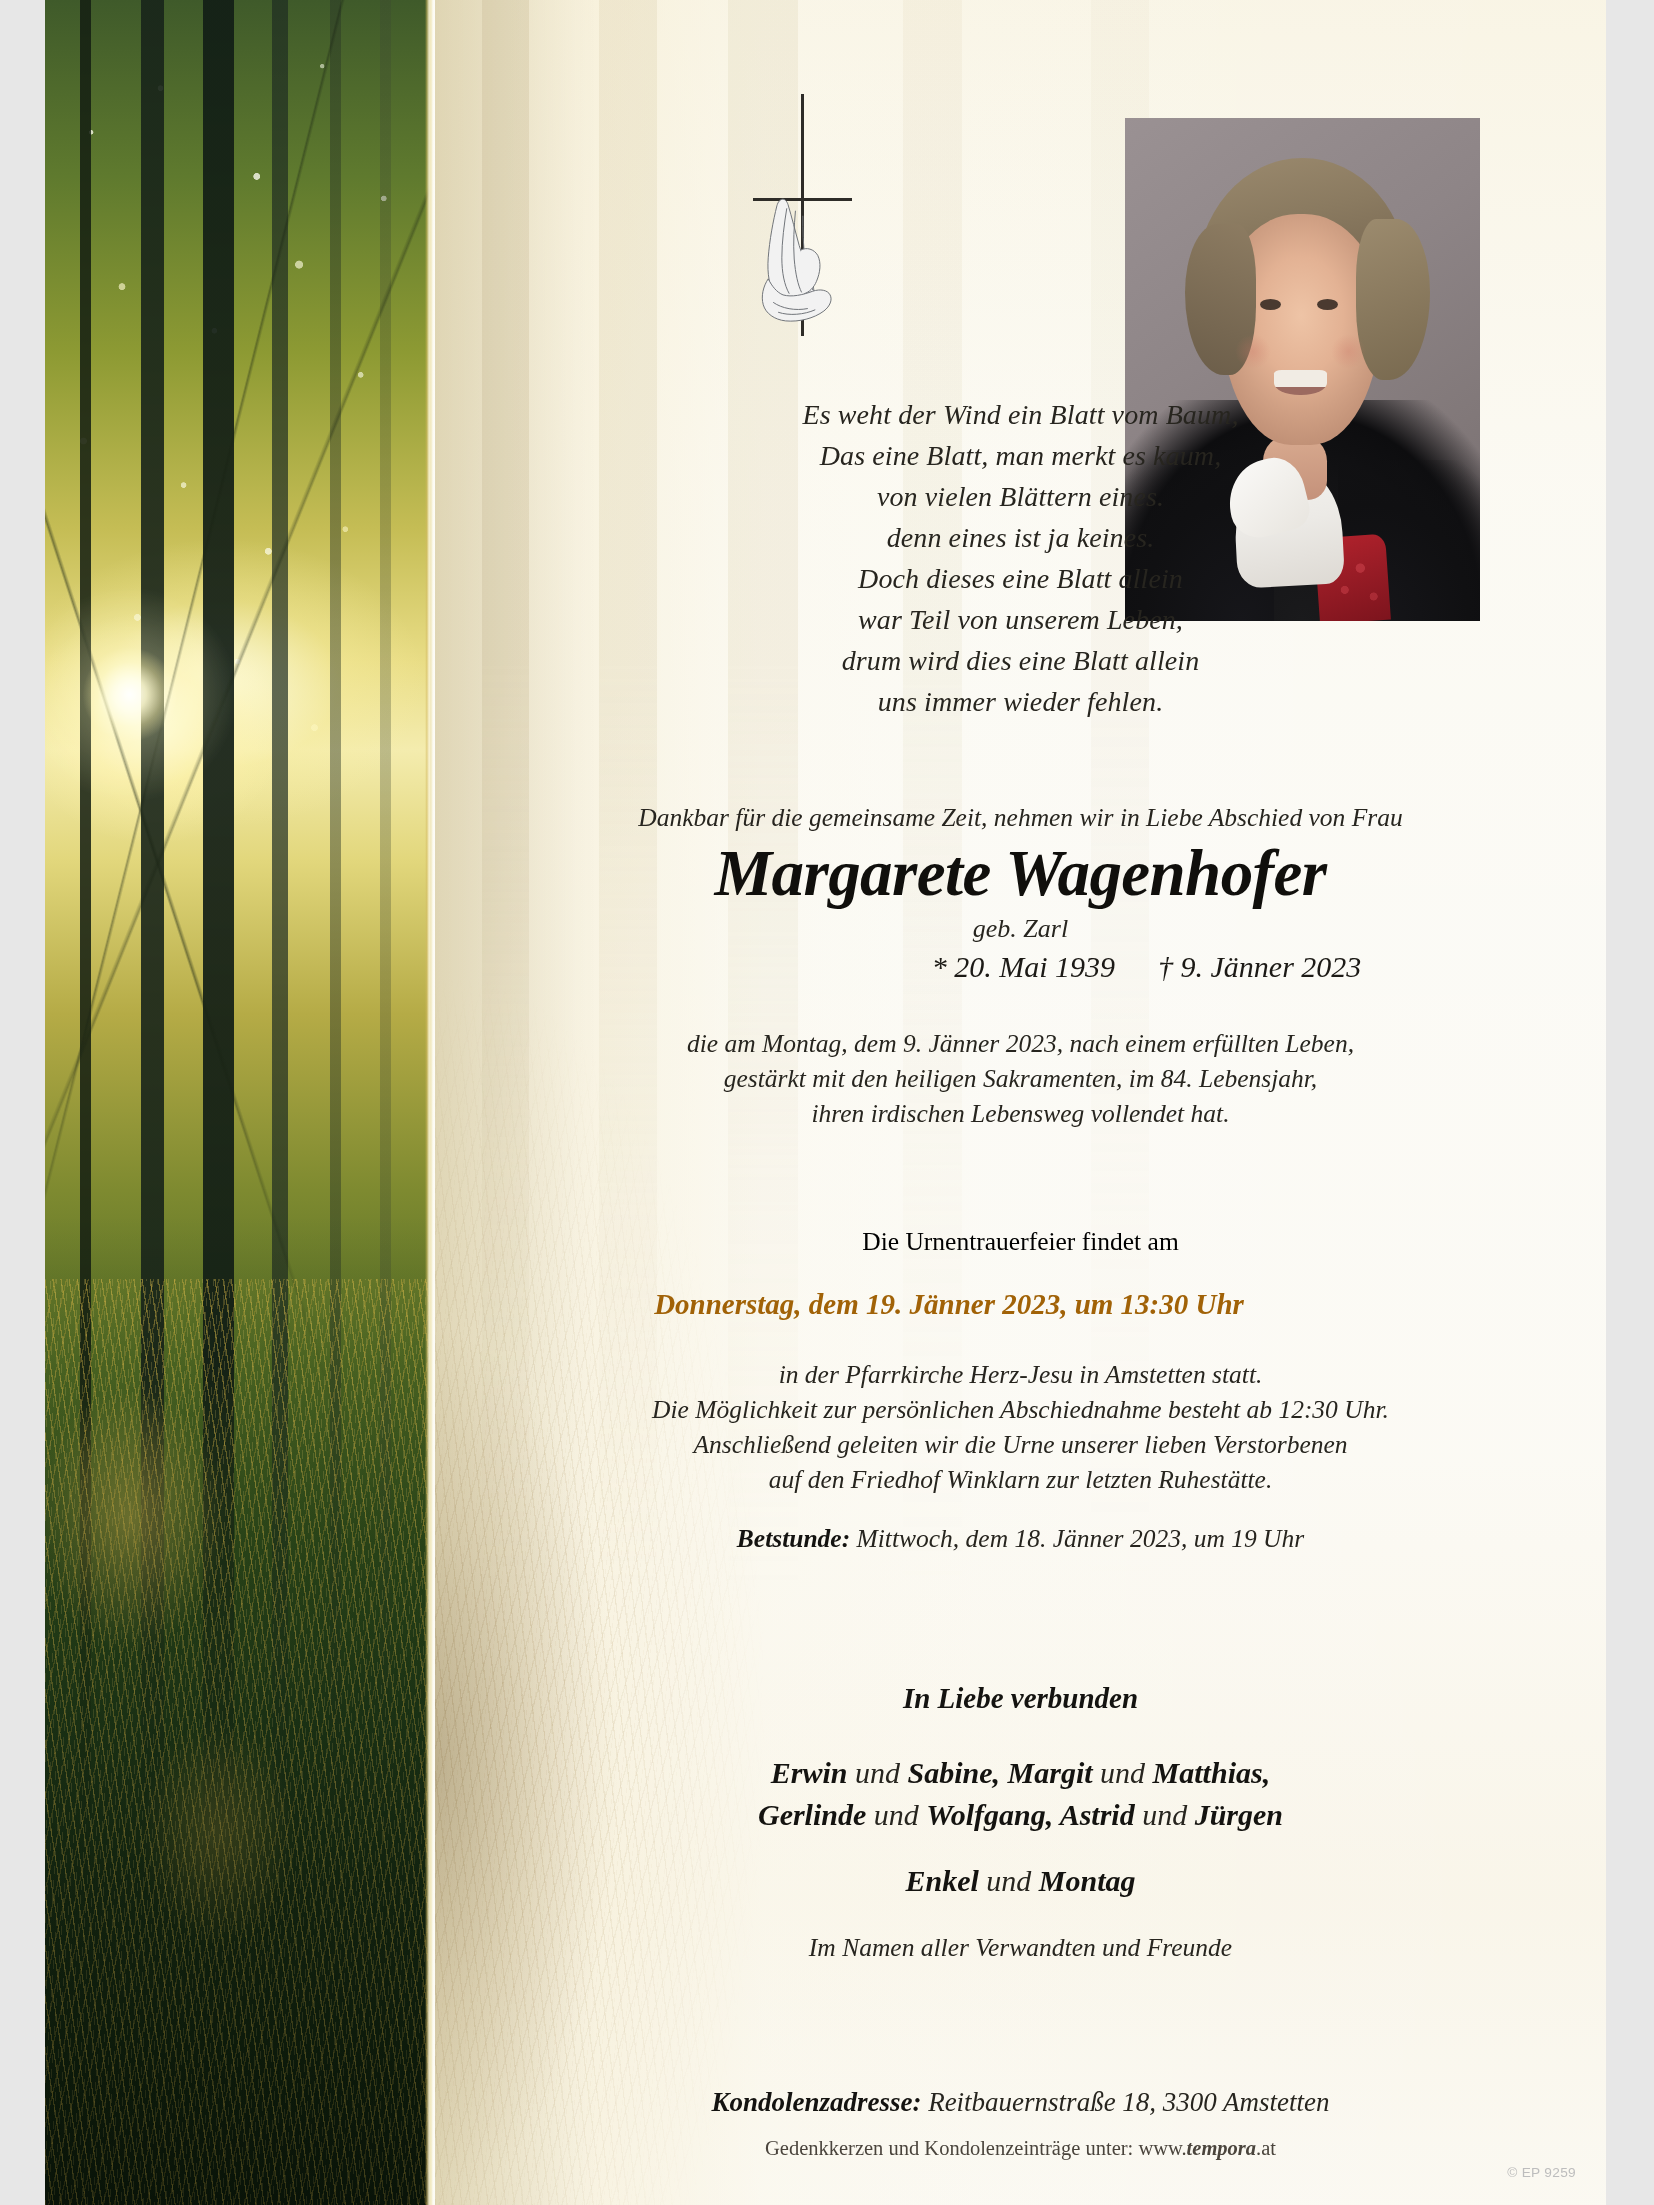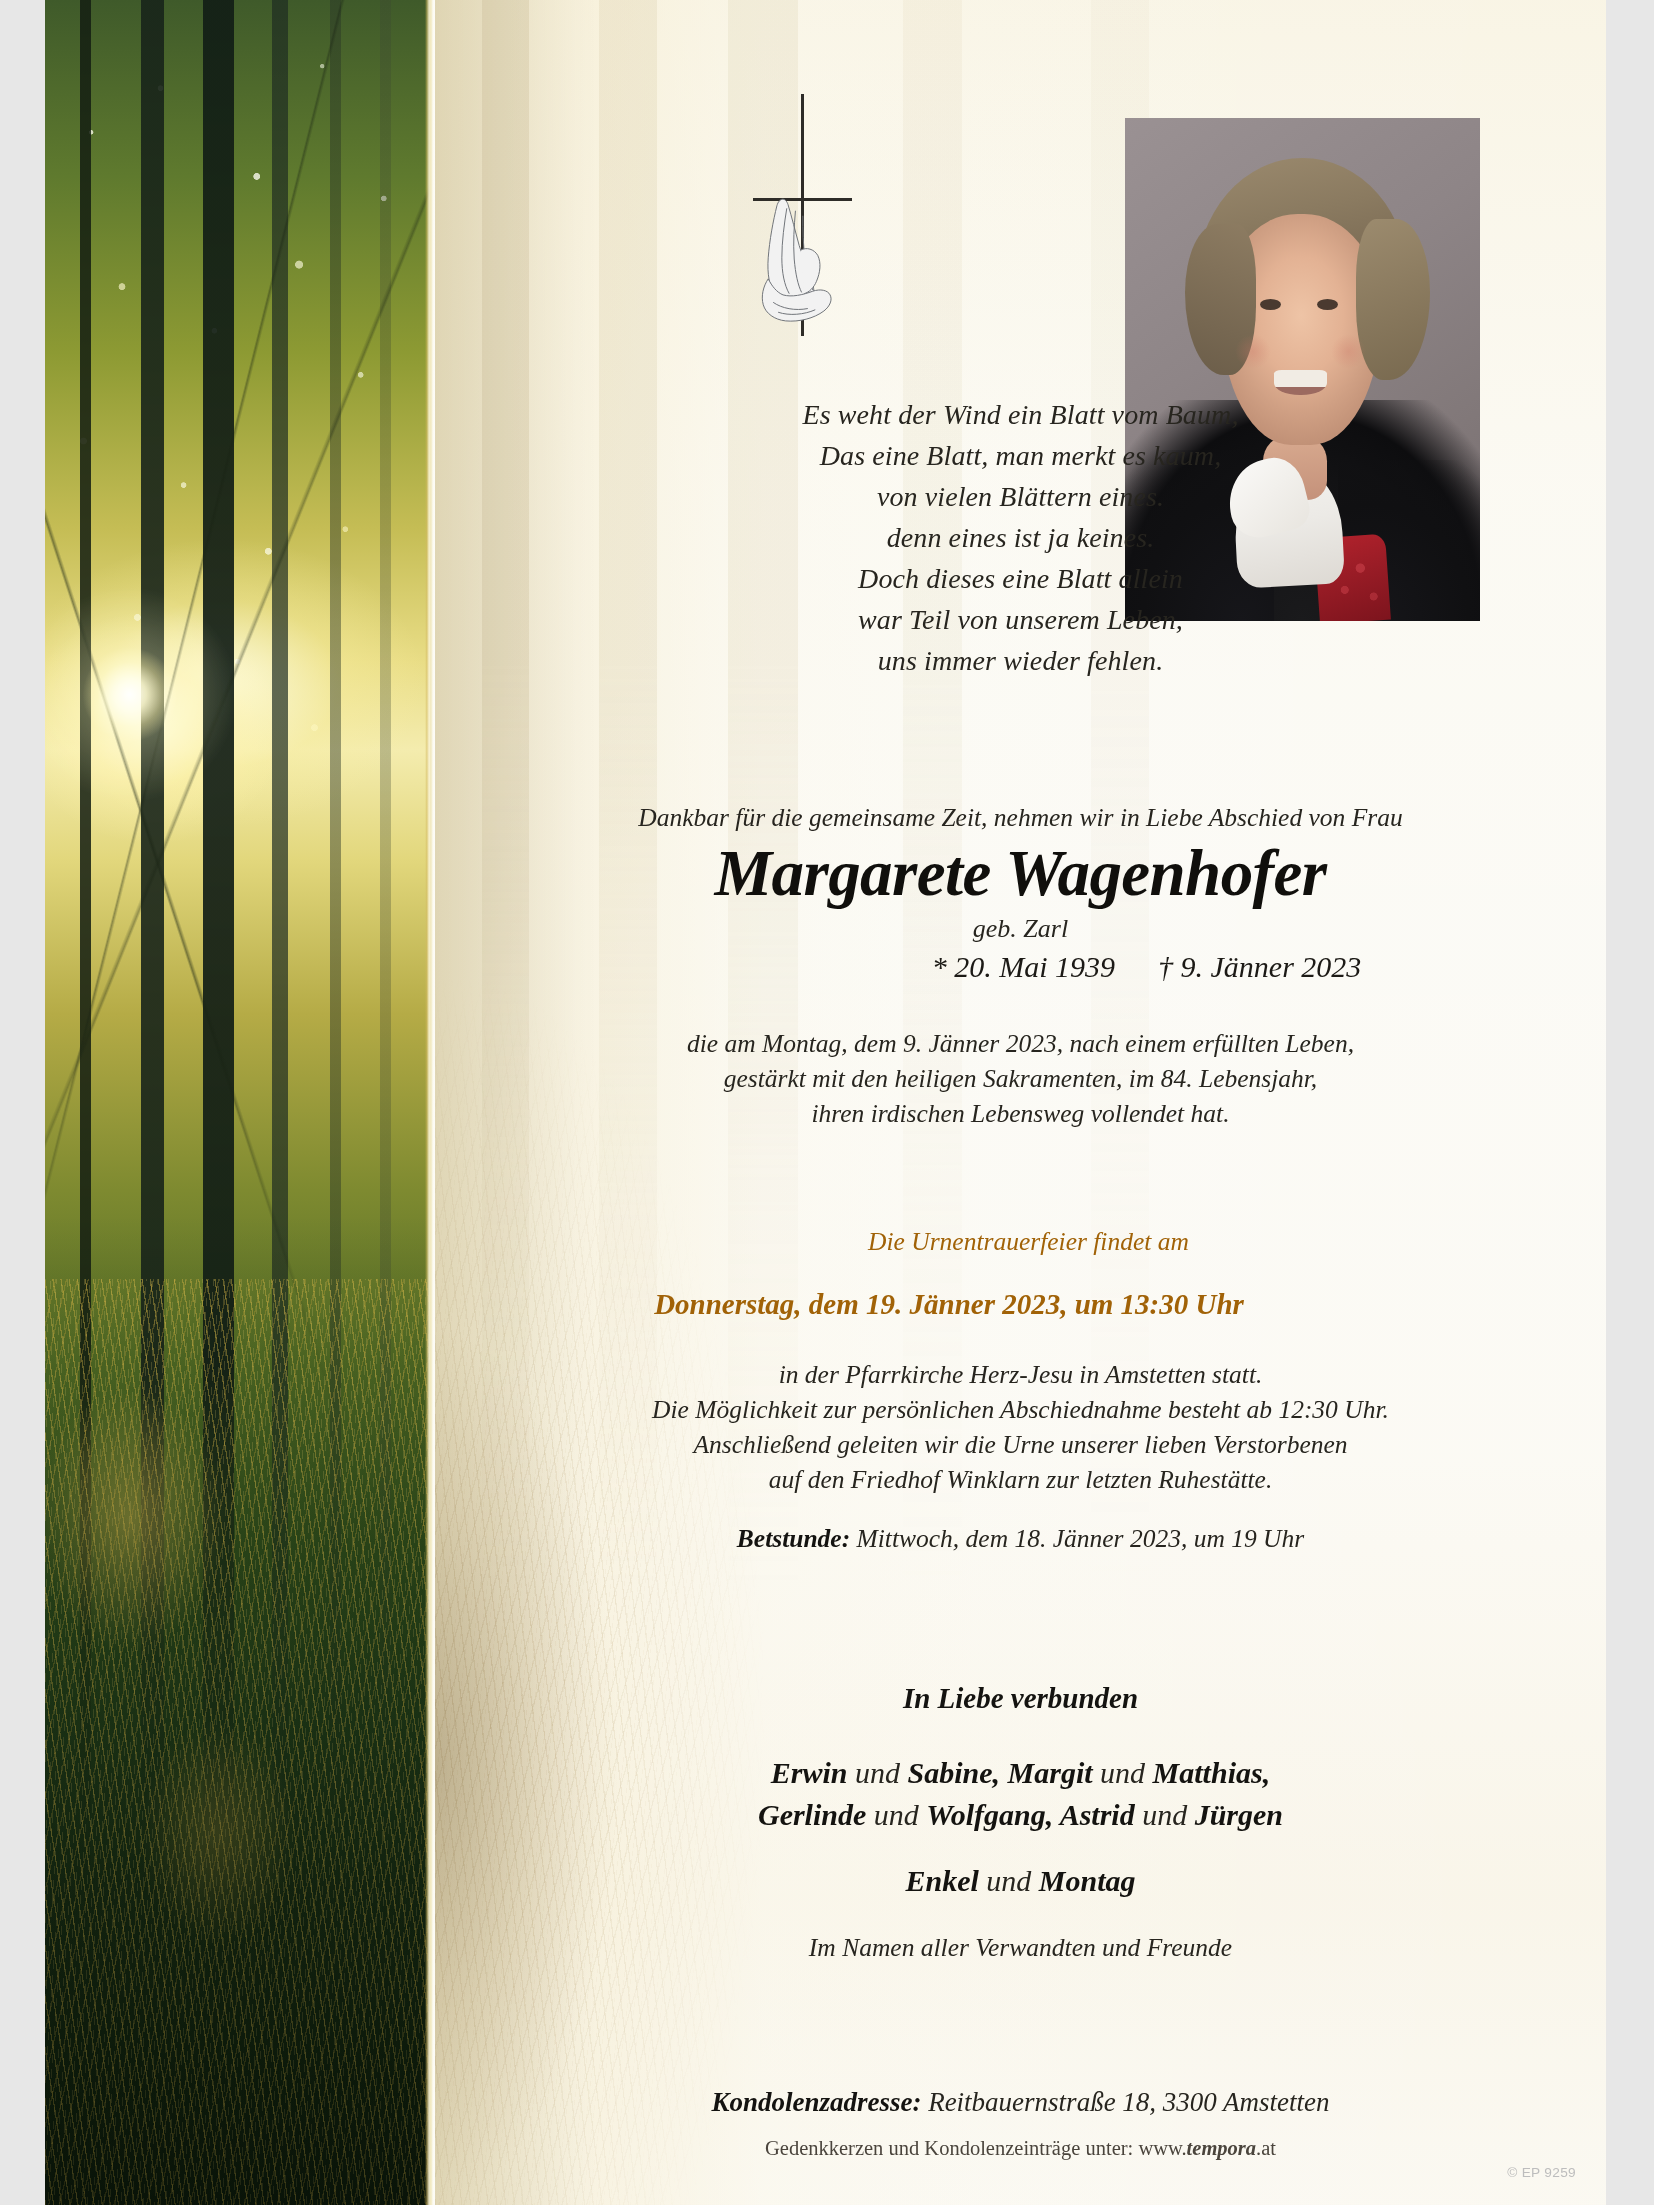--- a/index.html
+++ b/index.html
@@ -381,24 +381,23 @@
   .deathinfo {
     position: absolute;
     left: 0; top: 1026px; width: 1171px;
     font-style: italic;
     font-size: 25.5px;
     line-height: 35px;
     color: #27251f;
   }
   .cer-intro {
     position: absolute;
-    left: 8px; top: 1227px; width: 1171px;
-    font-style: italic;
+    left: 0; top: 1227px; width: 1171px;
     font-size: 25.5px;
-    color: #a16207;
+    color: #000000;
   }
   .cer-date {
     position: absolute;
     left: 0; top: 1288px; width: 1028px;
     font-style: italic;
     font-weight: bold;
     font-size: 29px;
     color: #a16207;
   }
   .cer-body {
@@ -545,20 +544,21 @@
           <div class="ph ph-smile"></div>
         </div>
 
         <div class="poem center">
           <div>Es weht der Wind ein Blatt vom Baum,</div>
           <div>Das eine Blatt, man merkt es kaum,</div>
           <div>von vielen Blättern eines.</div>
           <div>denn eines ist ja keines.</div>
           <div>Doch dieses eine Blatt allein</div>
           <div>war Teil von unserem Leben,</div>
+          <div>drum wird dies eine Blatt allein</div>
           <div>uns immer wieder fehlen.</div>
         </div>
 
         <div class="lead center">Dankbar für die gemeinsame Zeit, nehmen wir in Liebe Abschied von Frau</div>
         <div class="bigname center">Margarete Wagenhofer</div>
         <div class="maiden center">geb. Zarl</div>
         <div class="dates center">
           <span>* 20. Mai 1939</span><span class="gap"></span><span>† 9. Jänner 2023</span>
         </div>
 

